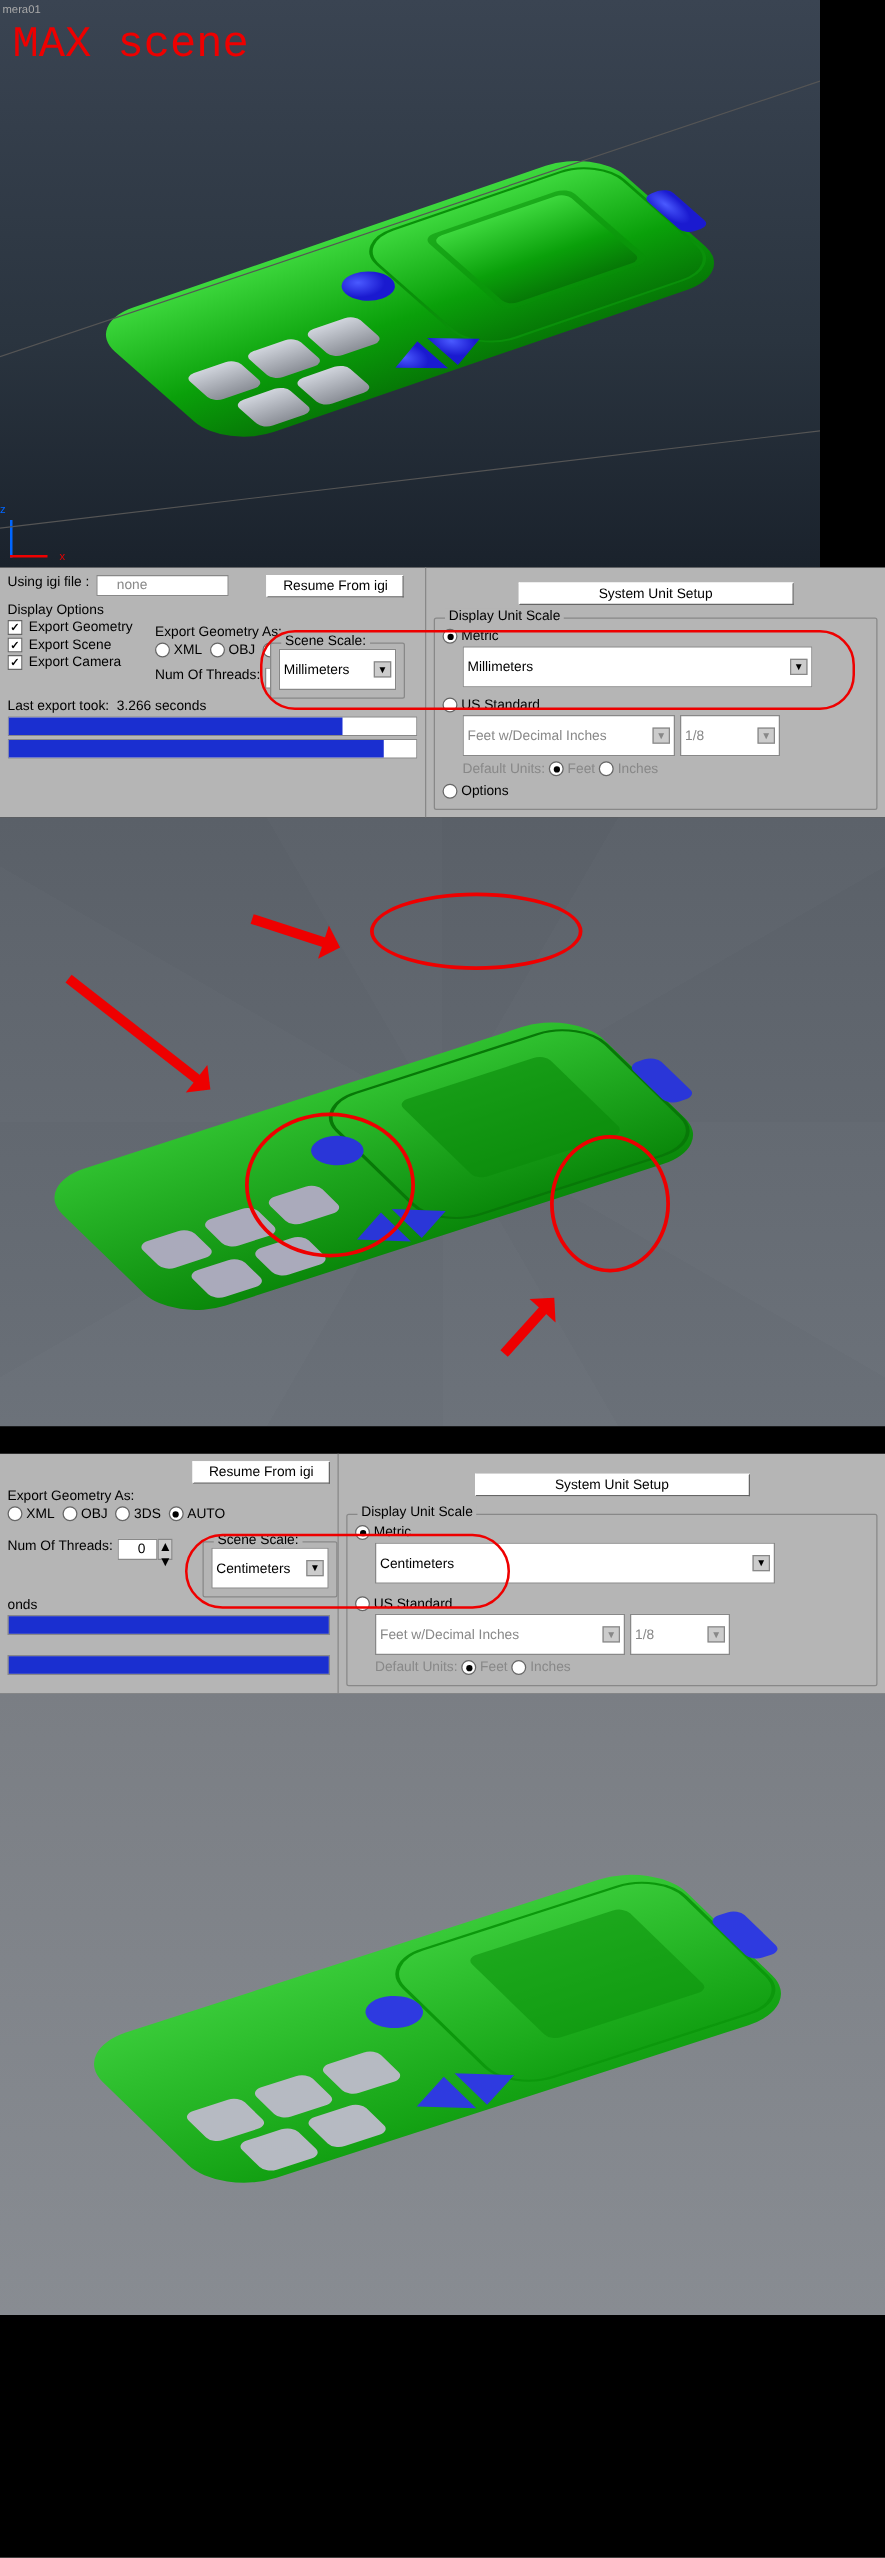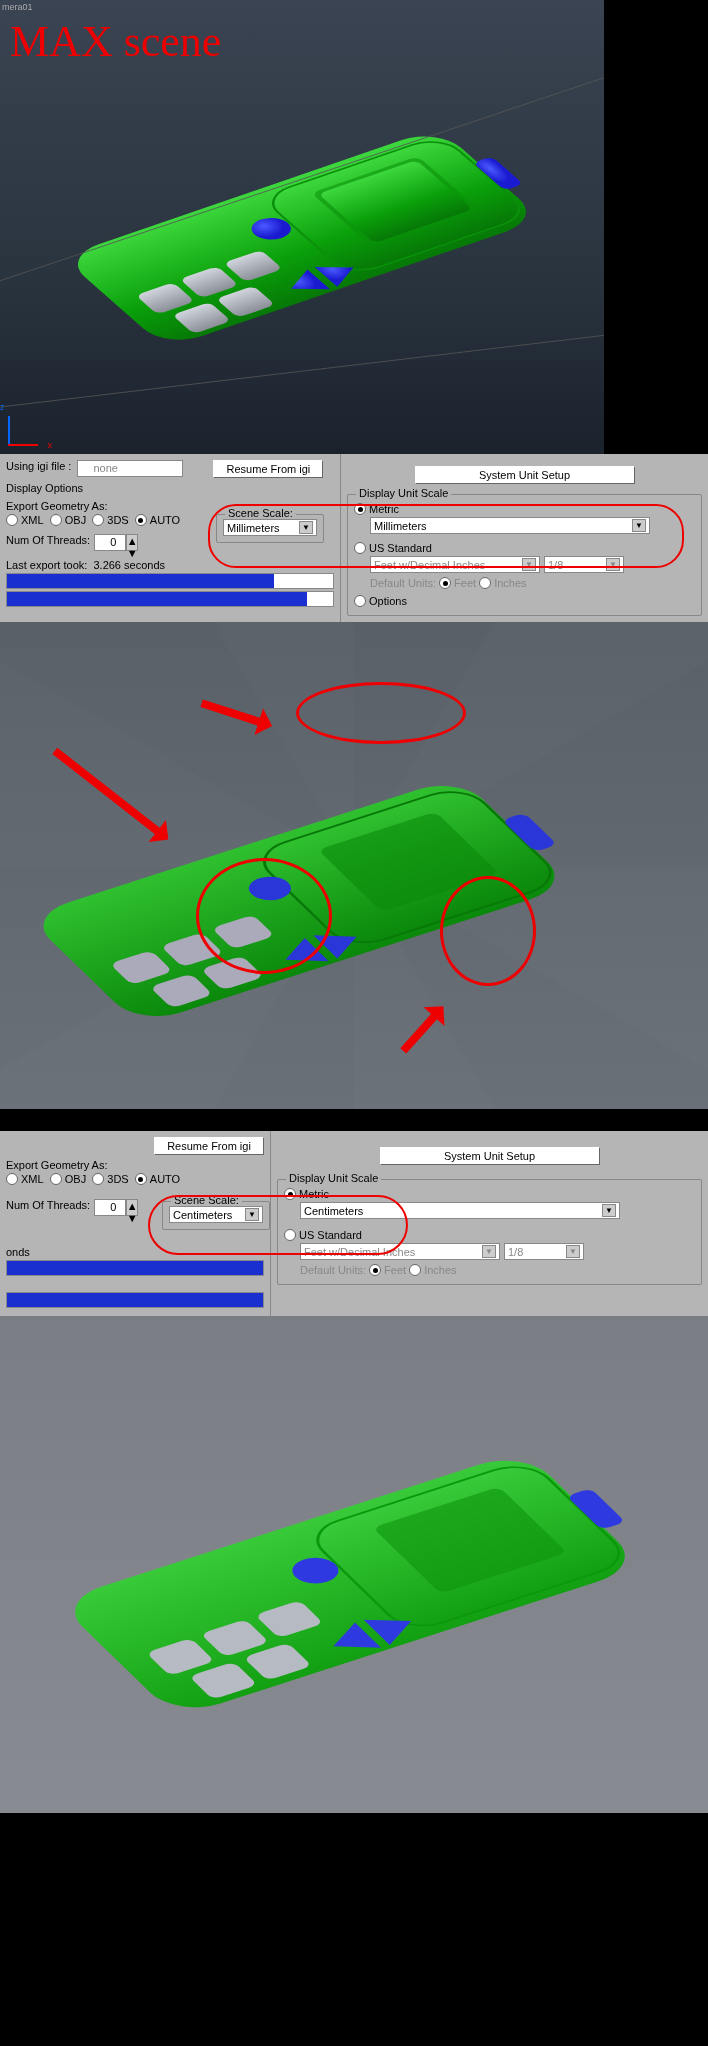--- a/index.html
+++ b/index.html
@@ -1,36 +1,36 @@
 <!DOCTYPE html>
 <html><head>
 <meta charset="utf-8">
 <style>
 *{margin:0;padding:0;box-sizing:border-box;font-family:Tahoma,Arial,sans-serif;font-size:11px}
 body{width:708px;background:#000}
-.panel1{width:604px;height:454px;background:linear-gradient(180deg,#3a4452 0%,#2a343f 60%,#1a222c 100%);position:relative;overflow:hidden}
+.panel1{width:656px;height:454px;background:linear-gradient(180deg,#3a4452 0%,#2a343f 60%,#1a222c 100%);position:relative;overflow:hidden}
 .viewport-label{position:absolute;top:2px;left:2px;color:#aaa;font-size:9px}
-.max-label{position:absolute;top:16px;left:10px;color:#e00;font-size:44px;font-family:Liberation Serif, serif}
+.max-label{position:absolute;top:16px;left:10px;color:#e00;font-size:35px;font-family:Liberation Mono, monospace}
 .axis{position:absolute;bottom:8px;left:8px;width:40px;height:40px}
 .axis .z{position:absolute;left:0;bottom:0;width:2px;height:30px;background:#06f}
 .axis .x{position:absolute;left:0;bottom:0;width:30px;height:2px;background:#e00}
 .axis .zl{position:absolute;top:-4px;left:-8px;color:#06f;font-size:9px}
 .axis .xl{position:absolute;bottom:-4px;right:-4px;color:#e00;font-size:9px}
 .device{position:absolute;width:100%;height:100%}
 
 .panel-ui{width:708px;background:#b5b5b5;position:relative;display:flex}
 .ui-left{flex:0 0 340px;padding:6px}
 .ui-right{flex:1;padding:6px;border-left:1px solid #888}
 .row{display:flex;align-items:flex-start;margin-bottom:2px;font-size:11px;color:#000}
 .row label{margin-left:2px}
 .group-title{font-size:11px;color:#000;margin:4px 0 2px}
 .groupbox{border:1px solid #888;border-radius:2px;padding:4px 6px 6px;margin:0 0;position:relative}
 .groupbox>.gb-title{position:absolute;top:-8px;left:8px;background:#b5b5b5;padding:0 3px;font-size:11px}
 .textbox{background:#fff;border:1px solid #888;padding:1px 15px;height:17px}
-.dropdown{background:#fff;border:1px solid #888;padding:1px 3px;height:17px;display:flex;align-items:center;justify-content:space-between;min-width:80px}
+.dropdown{background:#fff;border:1px solid #888;padding:1px 3px;height:33px;display:flex;align-items:center;justify-content:space-between;min-width:80px}
 .dropdown .arr{width:14px;height:13px;background:#ccc;border:1px solid #888;display:flex;align-items:center;justify-content:center;font-size:8px}
 .btn{background:#ffffff;border:1px solid #fff;border-right-color:#666;border-bottom-color:#666;padding:2px 10px;text-align:center;font-size:11px;cursor:pointer}
 .progress{height:16px;background:#fff;border:1px solid #888;margin:2px 0}
 .progress .bar{height:100%;background:#1a2fd0}
 .radio,.checkbox{width:12px;height:12px;border:1px solid #666;display:inline-flex;align-items:center;justify-content:center;margin-right:3px;font-size:8px}
 .radio{border-radius:50%;background:#fff}
 .radio.on::after{content:"";width:5px;height:5px;background:#000;border-radius:50%}
 .checkbox{background:#fff}
 .checkbox.on::after{content:"✓";font-size:9px;font-weight:bold}
 .red-ring{border:2px solid #e00;border-radius:28px;position:absolute;pointer-events:none}
@@ -110,20 +110,34 @@
 
 <div class="panel-ui">
   <div class="ui-left">
     <div class="row">
       <span>Using igi file :</span>
       <div class="textbox" style="width:106px;margin-left:6px;color:#888">none</div>
       <div class="btn" style="margin-left:30px;width:110px">Resume From igi</div>
     </div>
     <div class="group-title">Display Options</div>
     <div style="display:flex">
+      <div style="flex:0 0 118px">
+        <div class="row">
+            <span class="checkbox on"></span>
+            <label>Export Geometry</label>
+          </div>
+        <div class="row">
+            <span class="checkbox on"></span>
+            <label>Export Scene</label>
+          </div>
+        <div class="row">
+            <span class="checkbox on"></span>
+            <label>Export Camera</label>
+          </div>
+      </div>
       <div style="flex:1">
         <div class="group-title">Export Geometry As:</div>
         <div class="row">
           <span class="radio"></span><span>XML</span>&nbsp;&nbsp;
           <span class="radio"></span><span>OBJ</span>&nbsp;&nbsp;
           <span class="radio"></span><span>3DS</span>&nbsp;&nbsp;
           <span class="radio on"></span><span>AUTO</span>
         </div>
         <div class="row" style="margin-top:8px">
           <span>Num Of Threads:</span>

